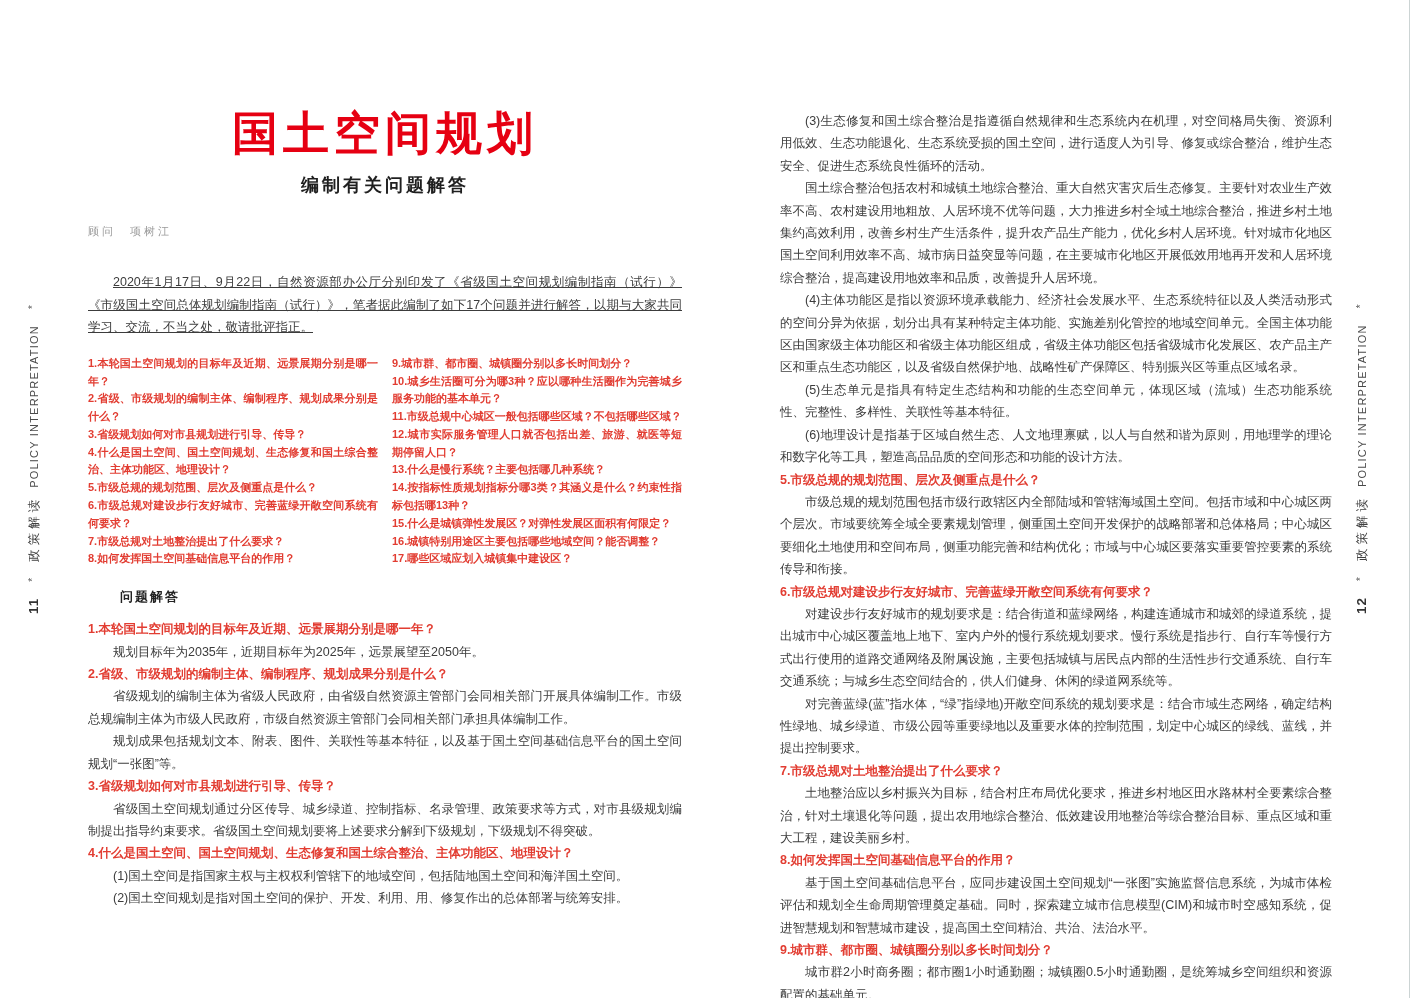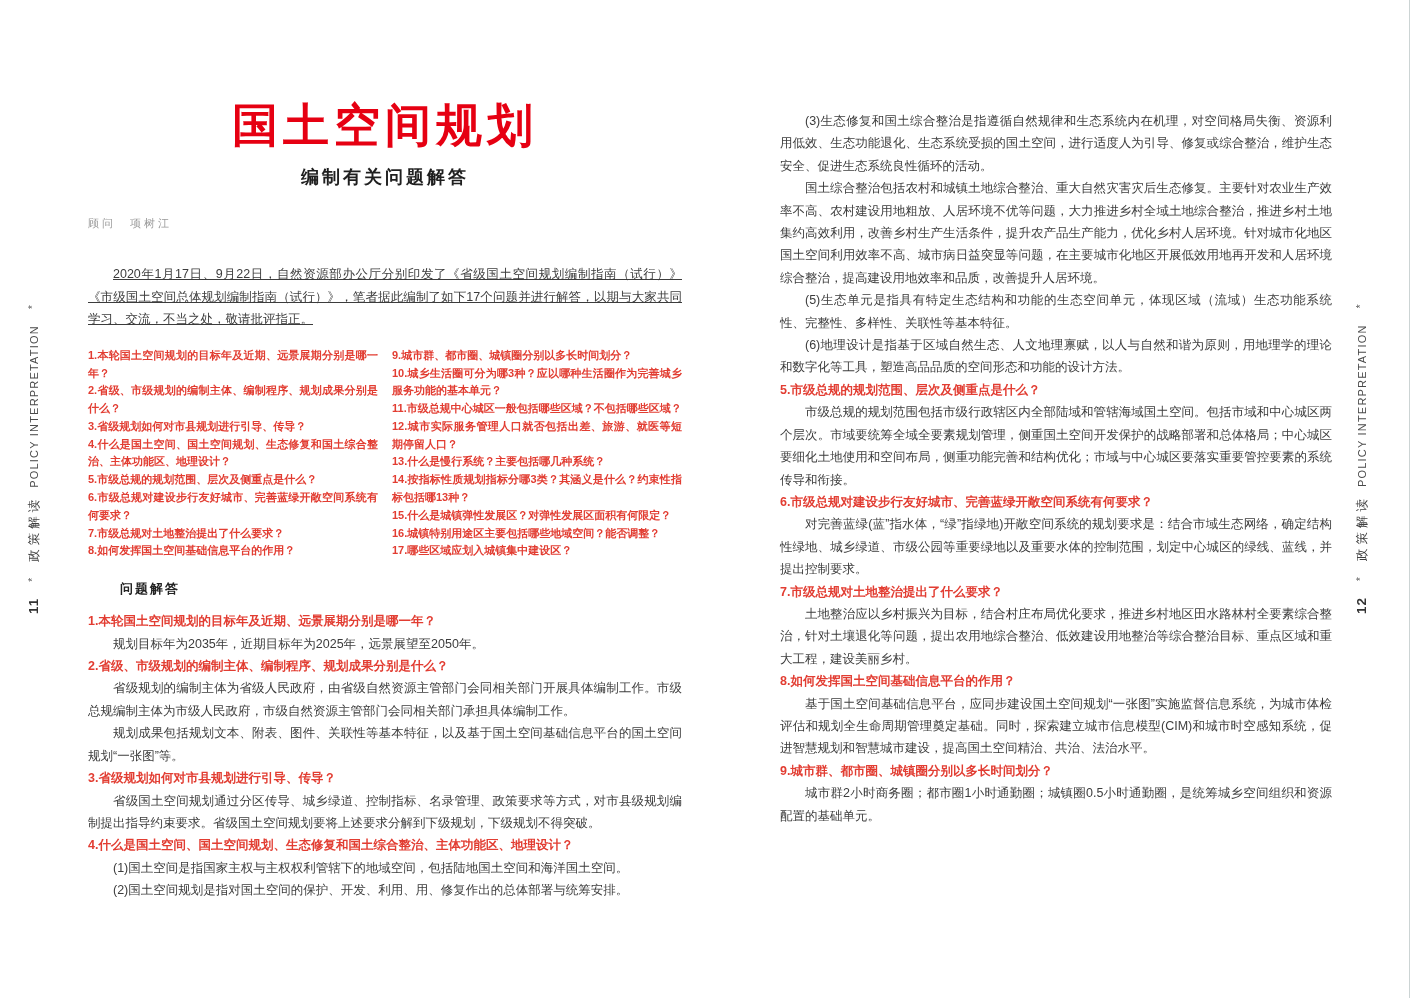--- a/index.html
+++ b/index.html
@@ -16,21 +16,21 @@
     transform:rotate(-90deg);transform-origin:left top;
     color:#4a4a4a;
   }
   .sidebar .page-num{font-size:13.5px;font-weight:bold;color:#333;letter-spacing:1px;margin-right:16px;}
   .sidebar .star{font-size:10px;color:#555;margin-right:16px;position:relative;top:-2px;}
   .sidebar .cn{font-size:12.5px;letter-spacing:4px;color:#3f3f3f;margin-right:8px;}
   .sidebar .en{font-size:11px;letter-spacing:1.2px;color:#4a4a4a;margin-right:16px;}
   .sidebar .star.tail{margin-right:0;}
 
   
-  .page-left{position:absolute;left:88px;top:0;width:594px;}
+  .page-left{position:absolute;left:88px;top:8px;width:594px;}
   .doc-title{
     margin-top:100px;text-align:center;
     font-family:"Liberation Serif","DejaVu Serif",serif;
     font-weight:bold;font-size:46px;line-height:1.15;
     color:#e60012;letter-spacing:5px;
   }
   .doc-subtitle{
     margin-top:14px;text-align:center;
     font-family:"Liberation Serif","DejaVu Serif",serif;
     font-weight:bold;font-size:18px;line-height:1.2;
@@ -106,25 +106,27 @@
       <div class="qa-q">4.什么是国土空间、国土空间规划、生态修复和国土综合整治、主体功能区、地理设计？</div>
       <div class="qa-a">(1)国土空间是指国家主权与主权权利管辖下的地域空间，包括陆地国土空间和海洋国土空间。</div>
       <div class="qa-a">(2)国土空间规划是指对国土空间的保护、开发、利用、用、修复作出的总体部署与统筹安排。</div>
     </div>
 </div>
 
 <div class="page-right">
   <div>
       <div class="qa-a">(3)生态修复和国土综合整治是指遵循自然规律和生态系统内在机理，对空间格局失衡、资源利用低效、生态功能退化、生态系统受损的国土空间，进行适度人为引导、修复或综合整治，维护生态安全、促进生态系统良性循环的活动。</div>
       <div class="qa-a">国土综合整治包括农村和城镇土地综合整治、重大自然灾害灾后生态修复。主要针对农业生产效率不高、农村建设用地粗放、人居环境不优等问题，大力推进乡村全域土地综合整治，推进乡村土地集约高效利用，改善乡村生产生活条件，提升农产品生产能力，优化乡村人居环境。针对城市化地区国土空间利用效率不高、城市病日益突显等问题，在主要城市化地区开展低效用地再开发和人居环境综合整治，提高建设用地效率和品质，改善提升人居环境。</div>
+      <div class="qa-a">(4)主体功能区是指以资源环境承载能力、经济社会发展水平、生态系统特征以及人类活动形式的空间分异为依据，划分出具有某种特定主体功能、实施差别化管控的地域空间单元。全国主体功能区由国家级主体功能区和省级主体功能区组成，省级主体功能区包括省级城市化发展区、农产品主产区和重点生态功能区，以及省级自然保护地、战略性矿产保障区、特别振兴区等重点区域名录。</div>
       <div class="qa-a">(5)生态单元是指具有特定生态结构和功能的生态空间单元，体现区域（流域）生态功能系统性、完整性、多样性、关联性等基本特征。</div>
       <div class="qa-a">(6)地理设计是指基于区域自然生态、人文地理禀赋，以人与自然和谐为原则，用地理学的理论和数字化等工具，塑造高品品质的空间形态和功能的设计方法。</div>
       <div class="qa-q">5.市级总规的规划范围、层次及侧重点是什么？</div>
       <div class="qa-a">市级总规的规划范围包括市级行政辖区内全部陆域和管辖海域国土空间。包括市域和中心城区两个层次。市域要统筹全域全要素规划管理，侧重国土空间开发保护的战略部署和总体格局；中心城区要细化土地使用和空间布局，侧重功能完善和结构优化；市域与中心城区要落实重要管控要素的系统传导和衔接。</div>
       <div class="qa-q">6.市级总规对建设步行友好城市、完善蓝绿开敞空间系统有何要求？</div>
+      <div class="qa-a">对建设步行友好城市的规划要求是：结合街道和蓝绿网络，构建连通城市和城郊的绿道系统，提出城市中心城区覆盖地上地下、室内户外的慢行系统规划要求。慢行系统是指步行、自行车等慢行方式出行使用的道路交通网络及附属设施，主要包括城镇与居民点内部的生活性步行交通系统、自行车交通系统；与城乡生态空间结合的，供人们健身、休闲的绿道网系统等。</div>
       <div class="qa-a">对完善蓝绿(蓝”指水体，“绿”指绿地)开敞空间系统的规划要求是：结合市域生态网络，确定结构性绿地、城乡绿道、市级公园等重要绿地以及重要水体的控制范围，划定中心城区的绿线、蓝线，并提出控制要求。</div>
       <div class="qa-q">7.市级总规对土地整治提出了什么要求？</div>
       <div class="qa-a">土地整治应以乡村振兴为目标，结合村庄布局优化要求，推进乡村地区田水路林村全要素综合整治，针对土壤退化等问题，提出农用地综合整治、低效建设用地整治等综合整治目标、重点区域和重大工程，建设美丽乡村。</div>
       <div class="qa-q">8.如何发挥国土空间基础信息平台的作用？</div>
       <div class="qa-a">基于国土空间基础信息平台，应同步建设国土空间规划“一张图”实施监督信息系统，为城市体检评估和规划全生命周期管理奠定基础。同时，探索建立城市信息模型(CIM)和城市时空感知系统，促进智慧规划和智慧城市建设，提高国土空间精治、共治、法治水平。</div>
       <div class="qa-q">9.城市群、都市圈、城镇圈分别以多长时间划分？</div>
       <div class="qa-a">城市群2小时商务圈；都市圈1小时通勤圈；城镇圈0.5小时通勤圈，是统筹城乡空间组织和资源配置的基础单元。</div>
     </div>
 </div>
 

